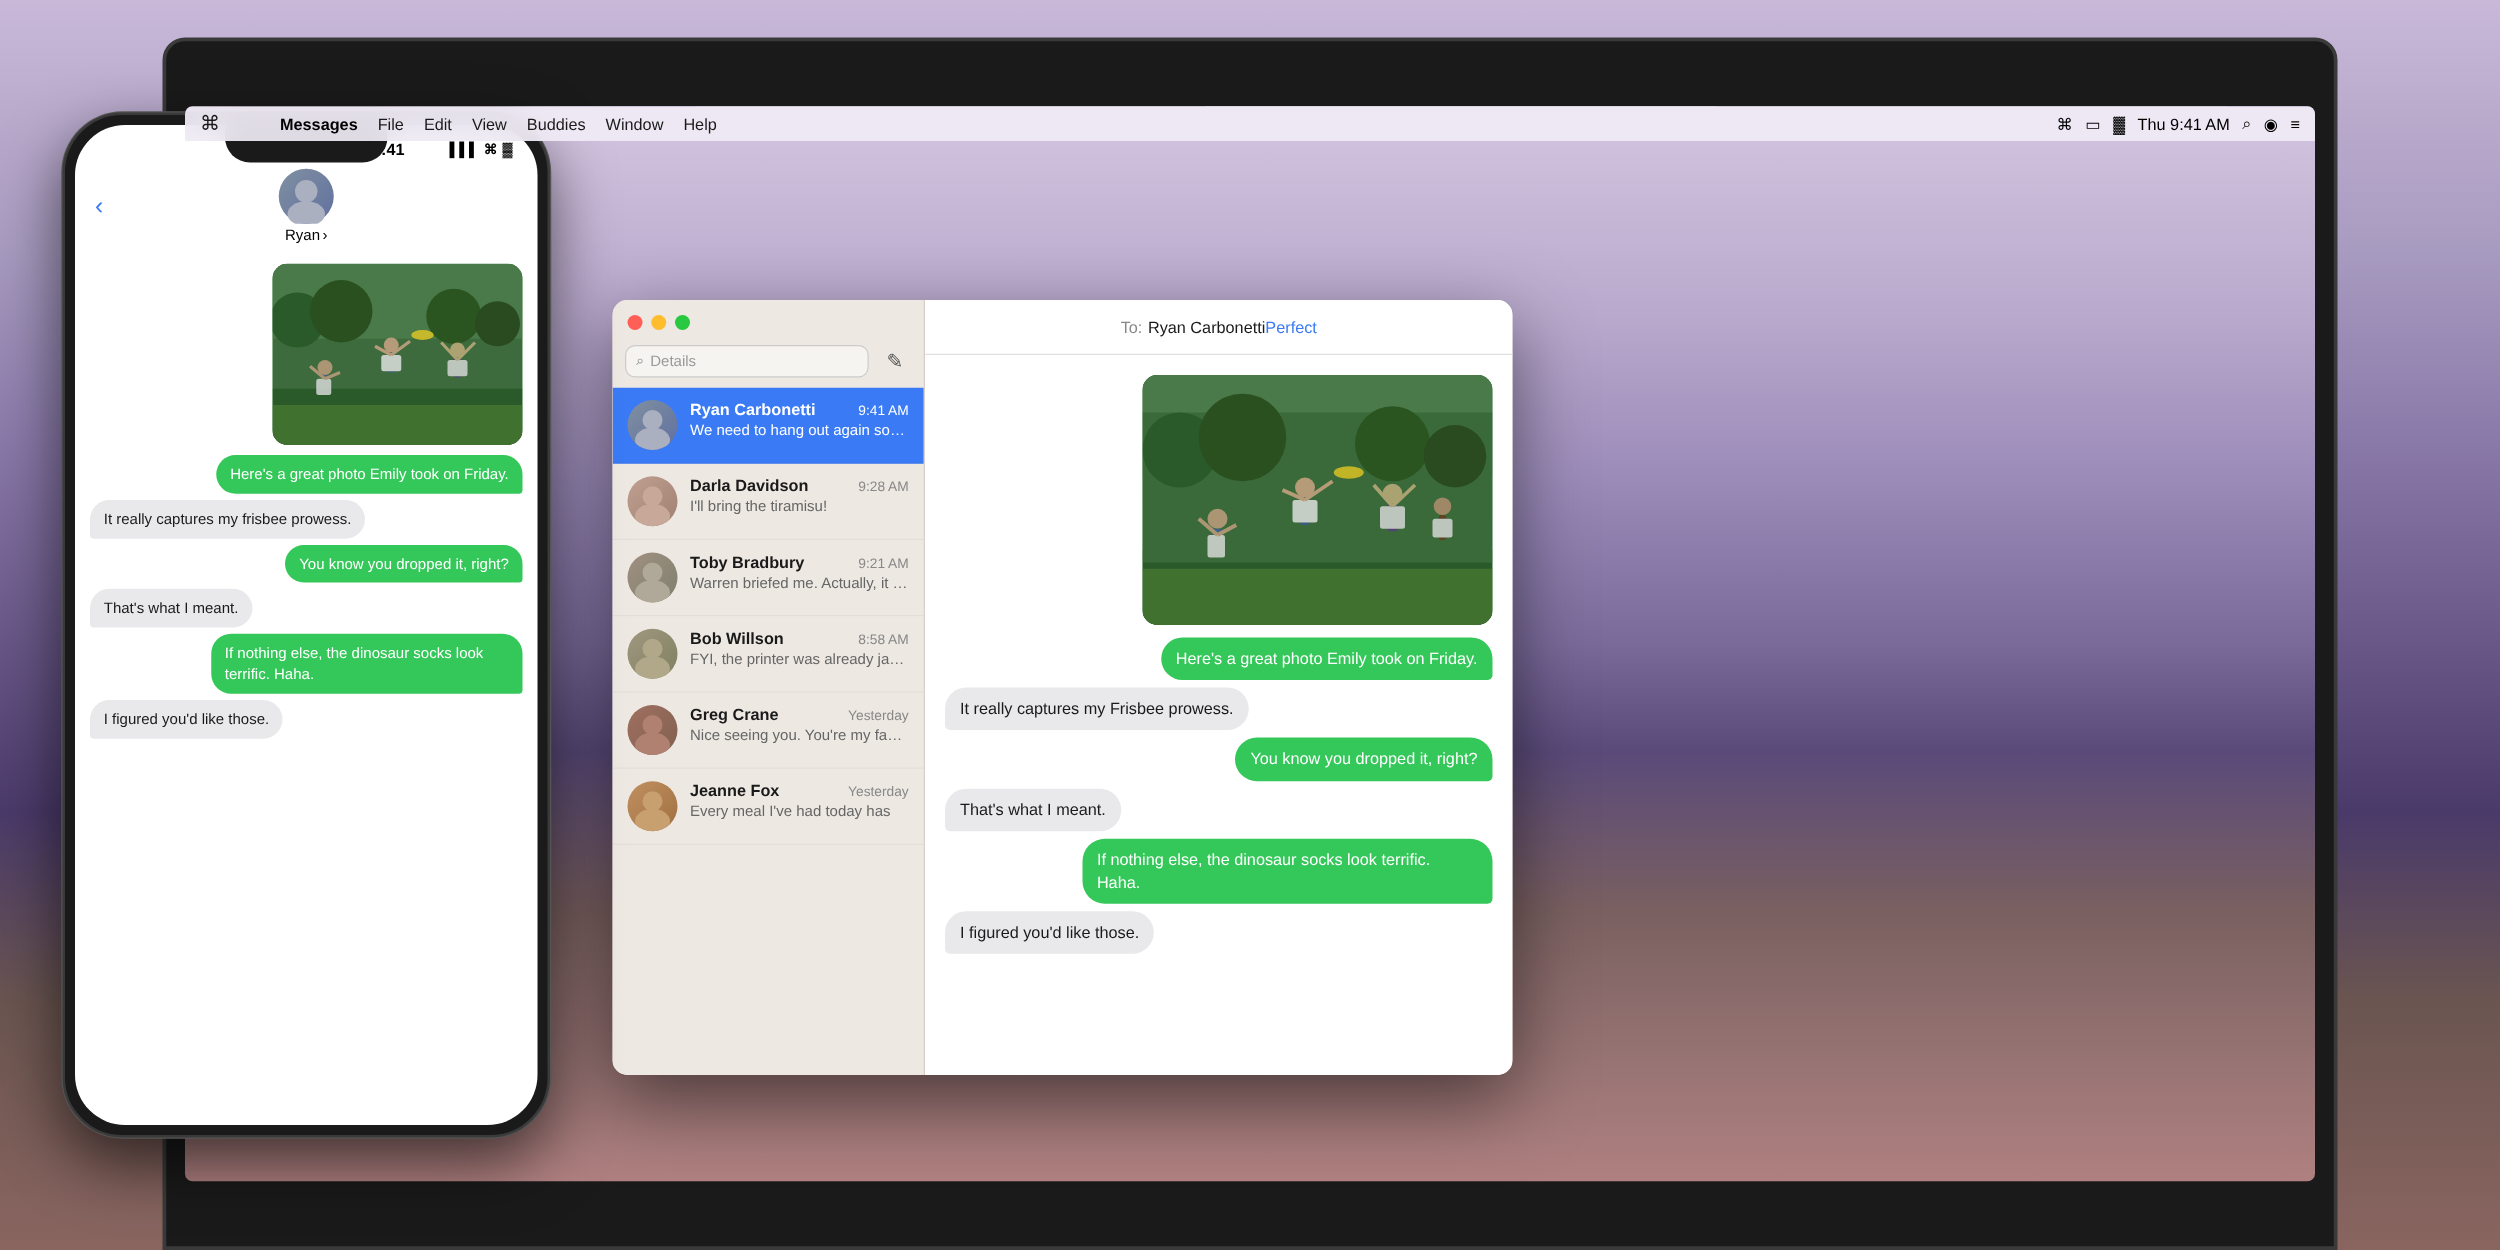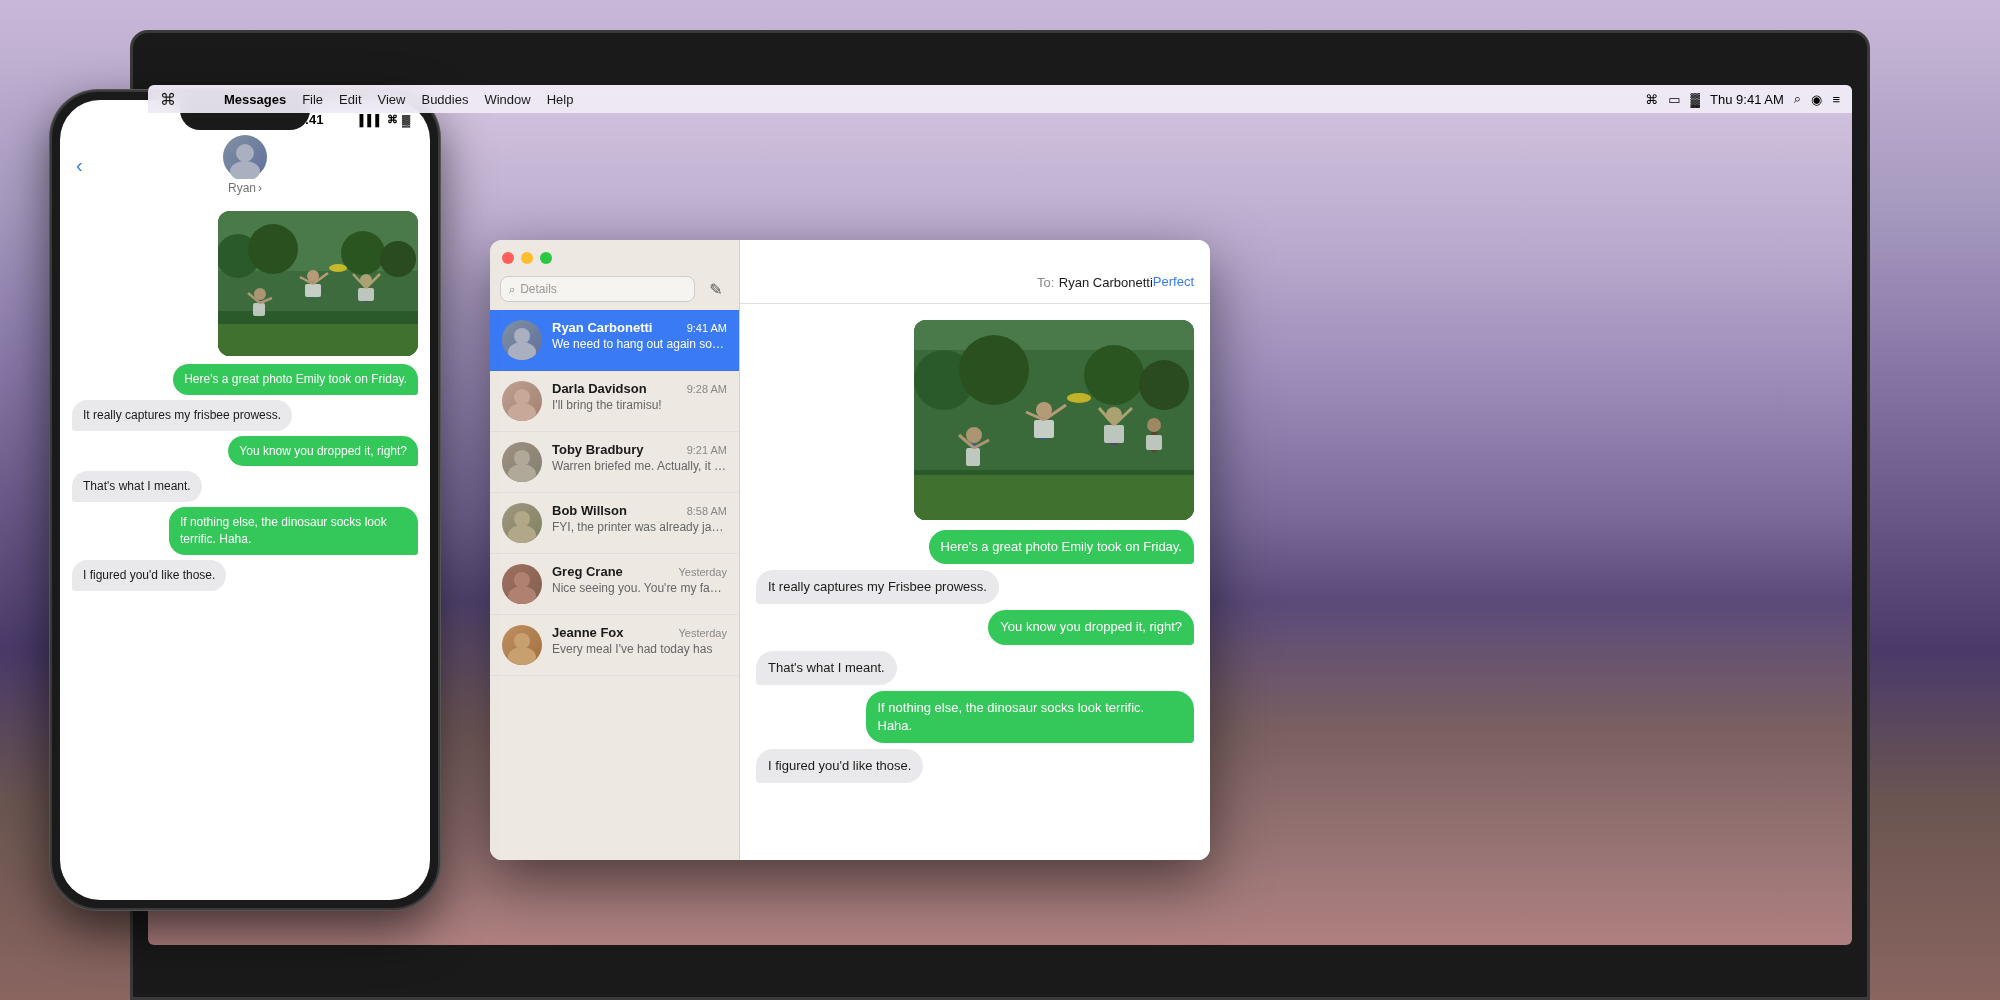--- a/index.html
+++ b/index.html
@@ -246,23 +246,22 @@
       flex: 1;
       display: flex;
       flex-direction: column;
       background: white;
     }
     .chat-header {
       padding: 12px 16px;
       border-bottom: 1px solid #e0e0e0;
       display: flex;
       align-items: center;
-      justify-content: flex-end;
+      justify-content: center;
       min-height: 44px;
-      margin-top: 20px;
     }
     .chat-to-label {
       font-size: 13px;
       color: #888;
     }
     .chat-contact-name {
       font-size: 13px;
       font-weight: 500;
       color: #1a1a1a;
     }
@@ -395,21 +394,21 @@
       border-radius: 50%;
       background: linear-gradient(135deg, #8090a0, #6070a0);
       margin: 0 auto 2px;
       display: flex;
       align-items: center;
       justify-content: center;
     }
     .iphone-contact-name {
       text-align: center;
       font-size: 12px;
-      color: #737373;
+      color: #000000;
       display: flex;
       align-items: center;
       justify-content: center;
       gap: 2px;
     }
 
     .iphone-messages {
       padding: 8px 12px;
       display: flex;
       flex-direction: column;

